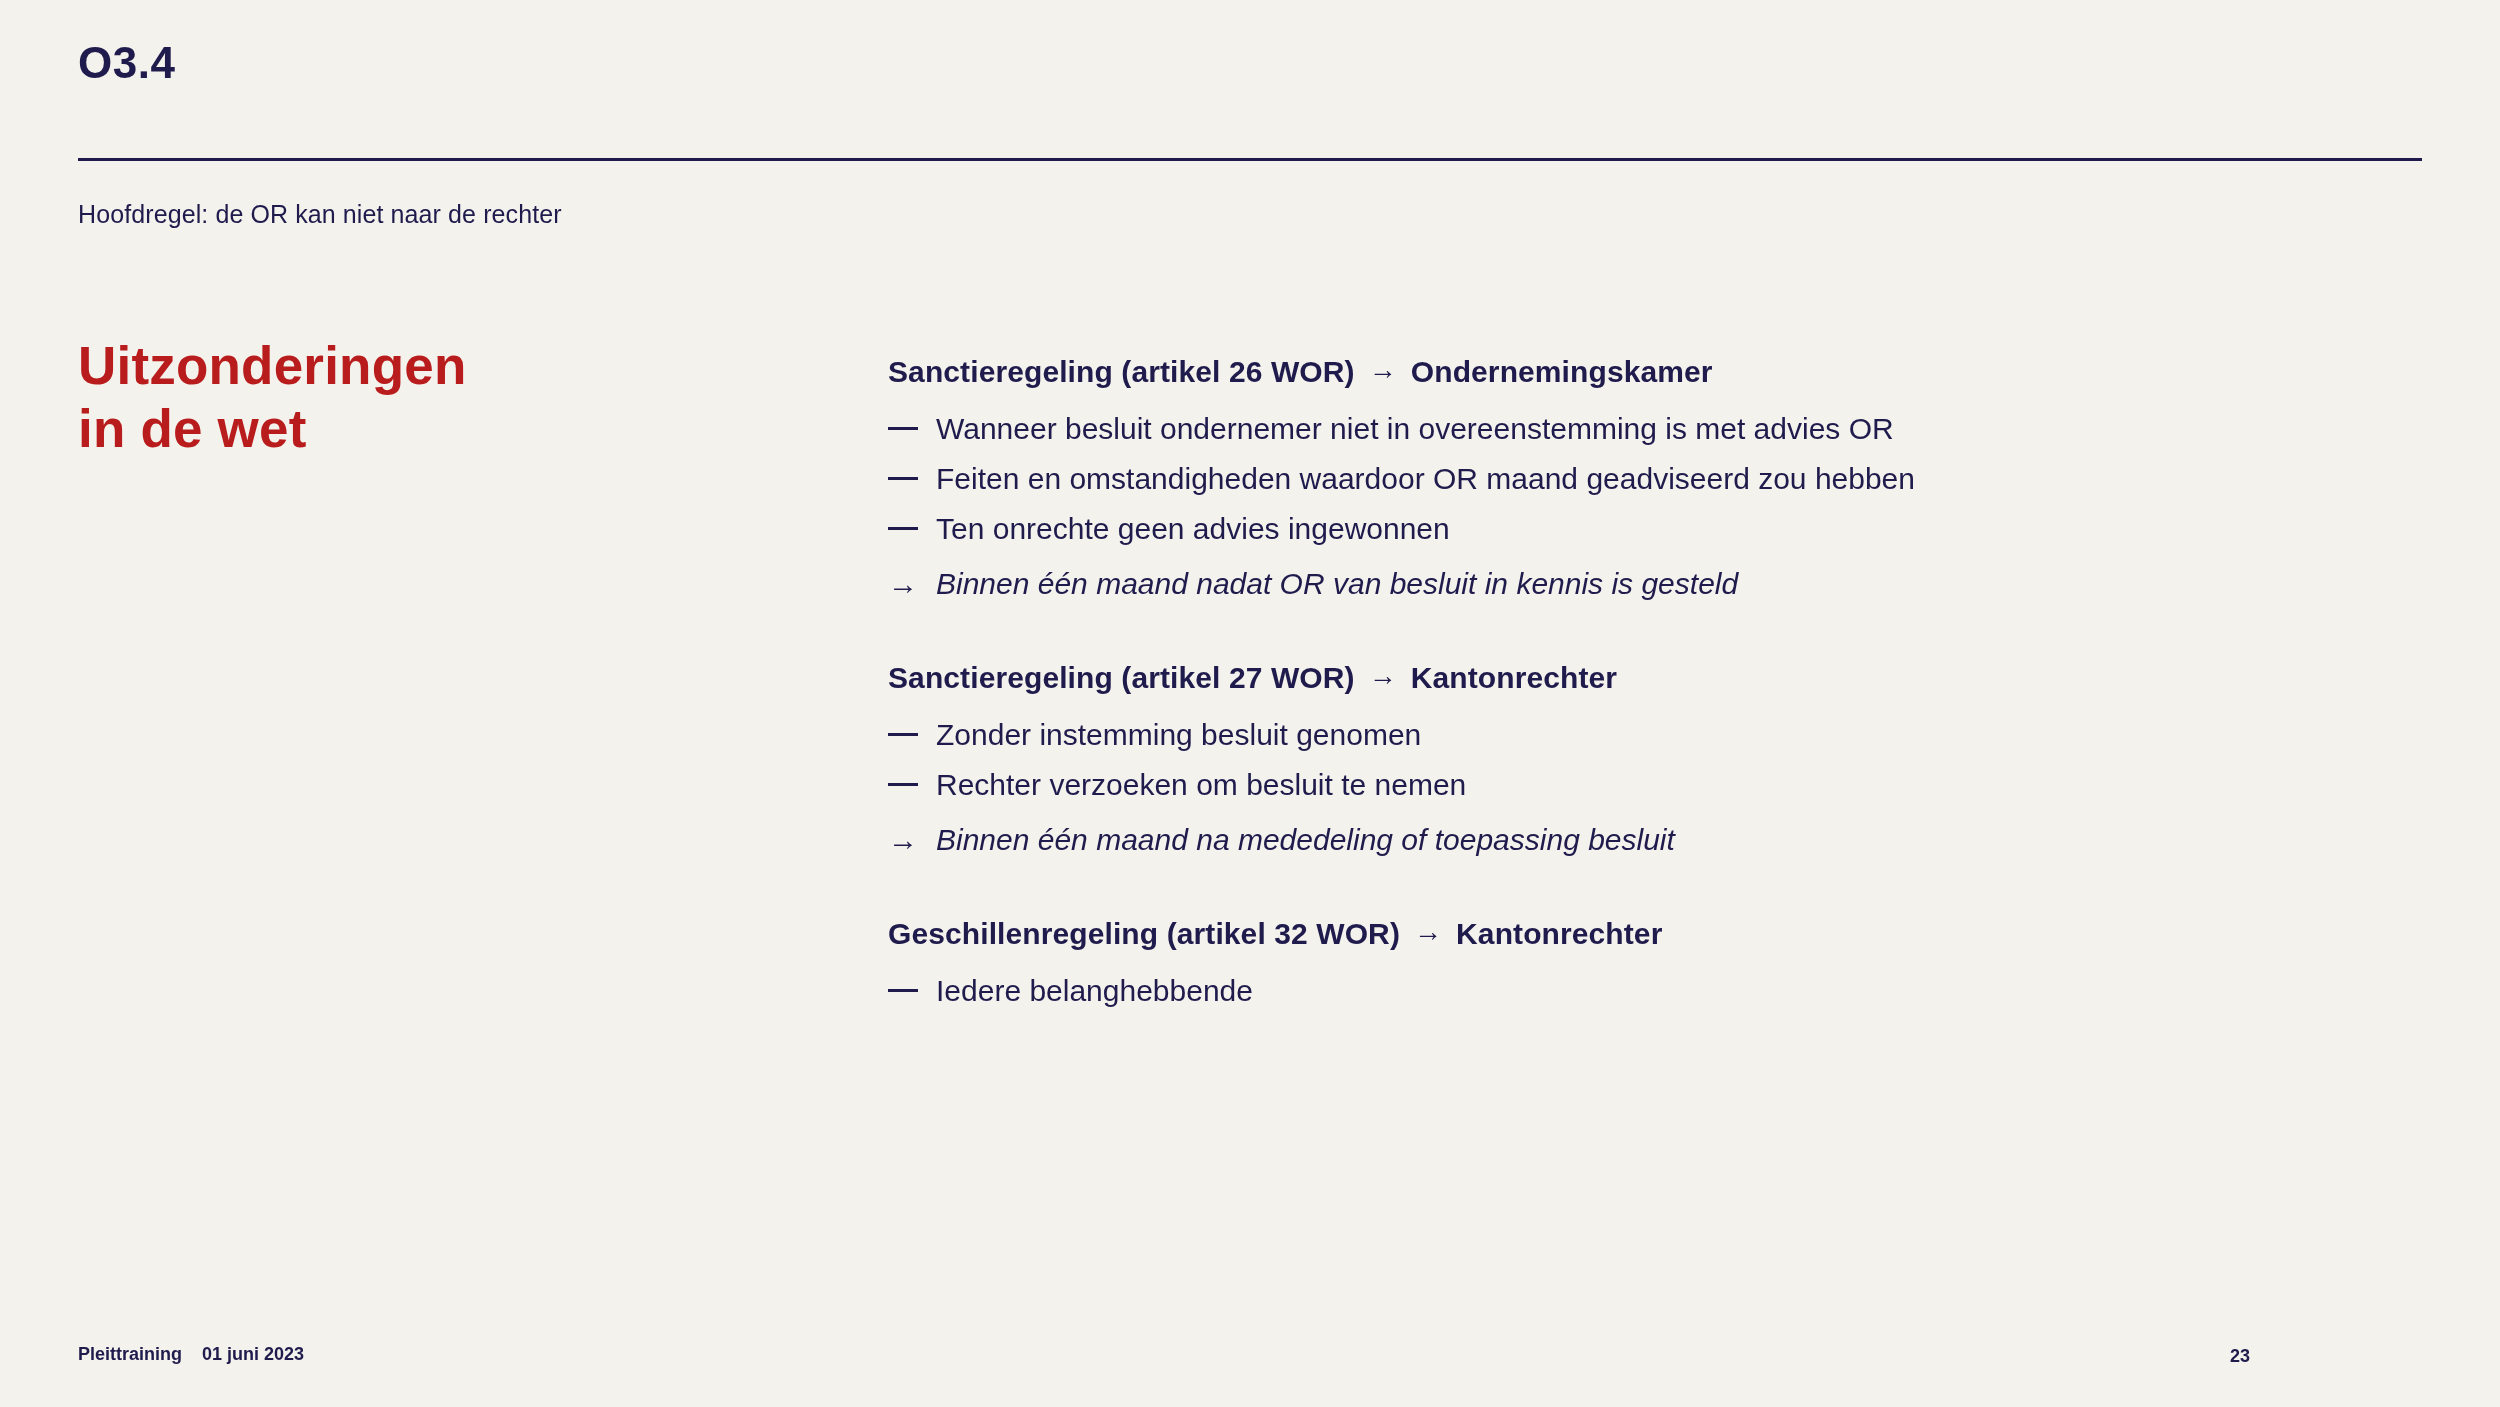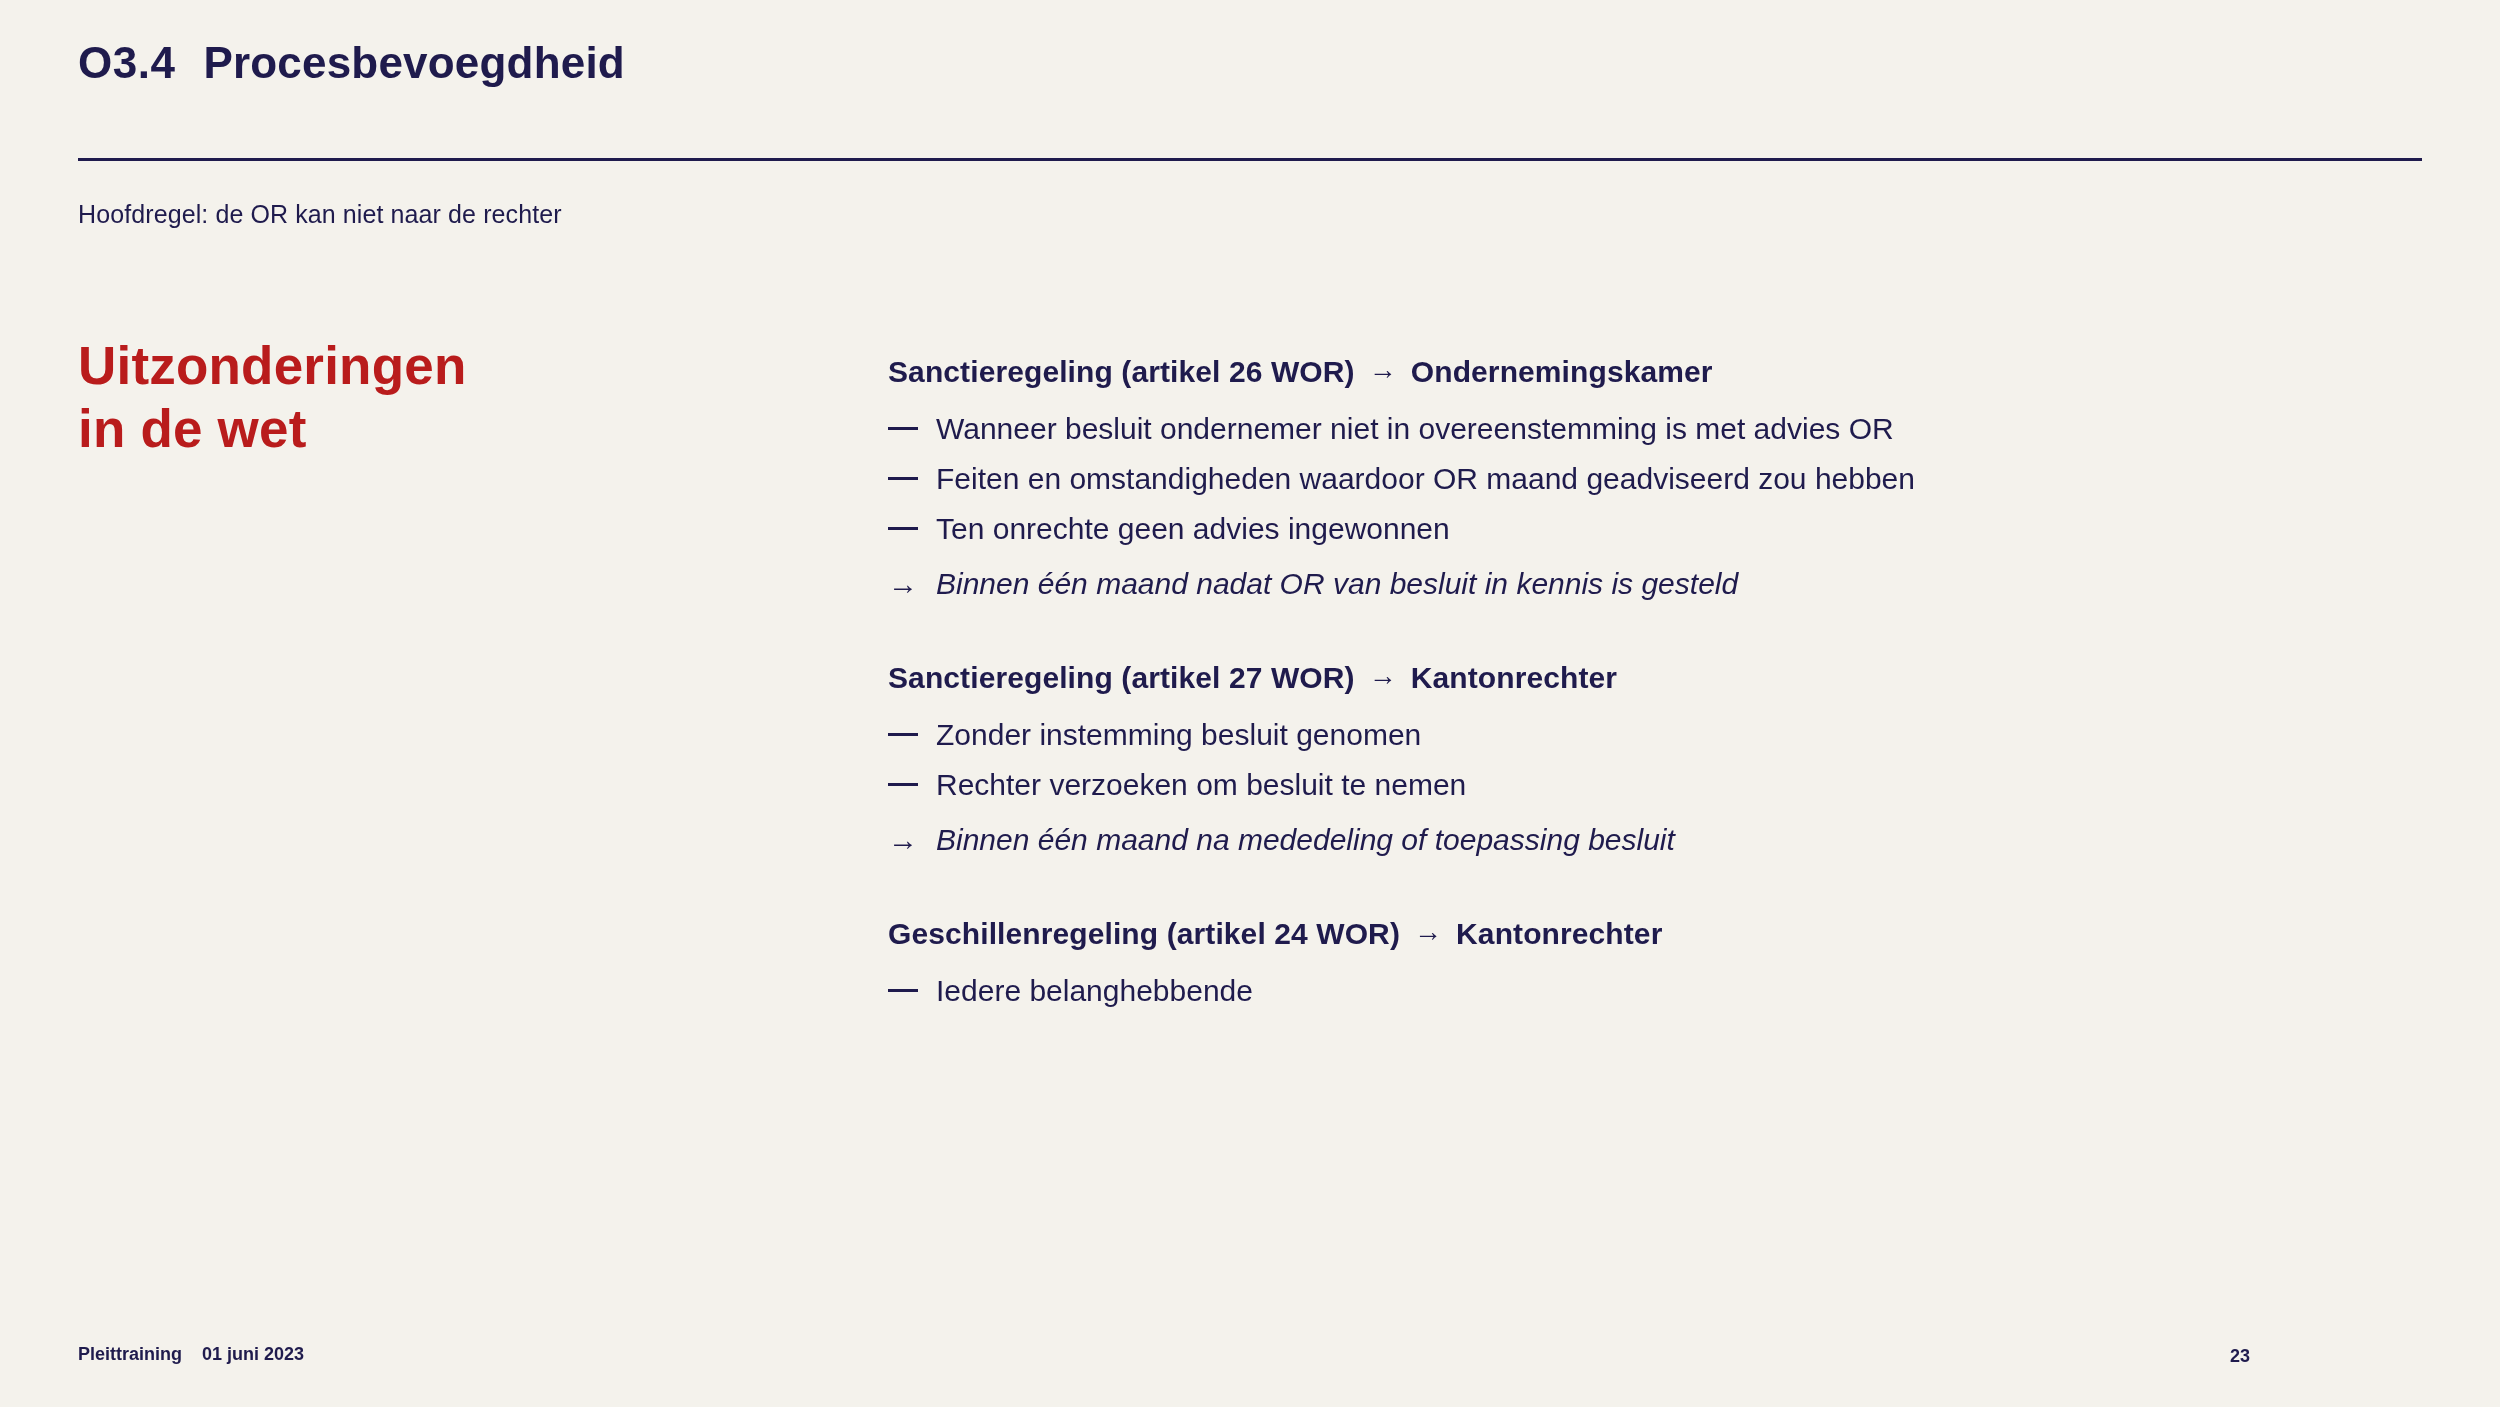--- a/index.html
+++ b/index.html
@@ -155,21 +155,20 @@
     color: #1f1b4d;
   }
 </style>
 </head>
 <body>
 
 <div class="slide">
 
   <div class="header">
     <span class="header-number">O3.4</span>
-    <span class="header-title">Procesbevoegdheid</span>
   </div>
 
   <div class="rule"></div>
 
   <div class="subtitle">Hoofdregel: de OR kan niet naar de rechter</div>
 
   <div class="left-heading">
     <span class="line">Uitzonderingen</span>
     <span class="line">in de wet</span>
   </div>
@@ -215,21 +214,21 @@
         <span>Rechter verzoeken om besluit te nemen</span>
       </div>
       <div class="item note">
         <span class="marker">→</span>
         <span>Binnen één maand na mededeling of toepassing besluit</span>
       </div>
     </div>
 
     <div class="block">
       <div class="block-title">
-        <span>Geschillenregeling (artikel 24 WOR)</span>
+        <span>Geschillenregeling (artikel 32 WOR)</span>
         <span class="arrow-glyph">→</span>
         <span>Kantonrechter</span>
       </div>
       <div class="item">
         <span class="marker"><span class="dash"></span></span>
         <span>Iedere belanghebbende</span>
       </div>
     </div>
 
   </div>

